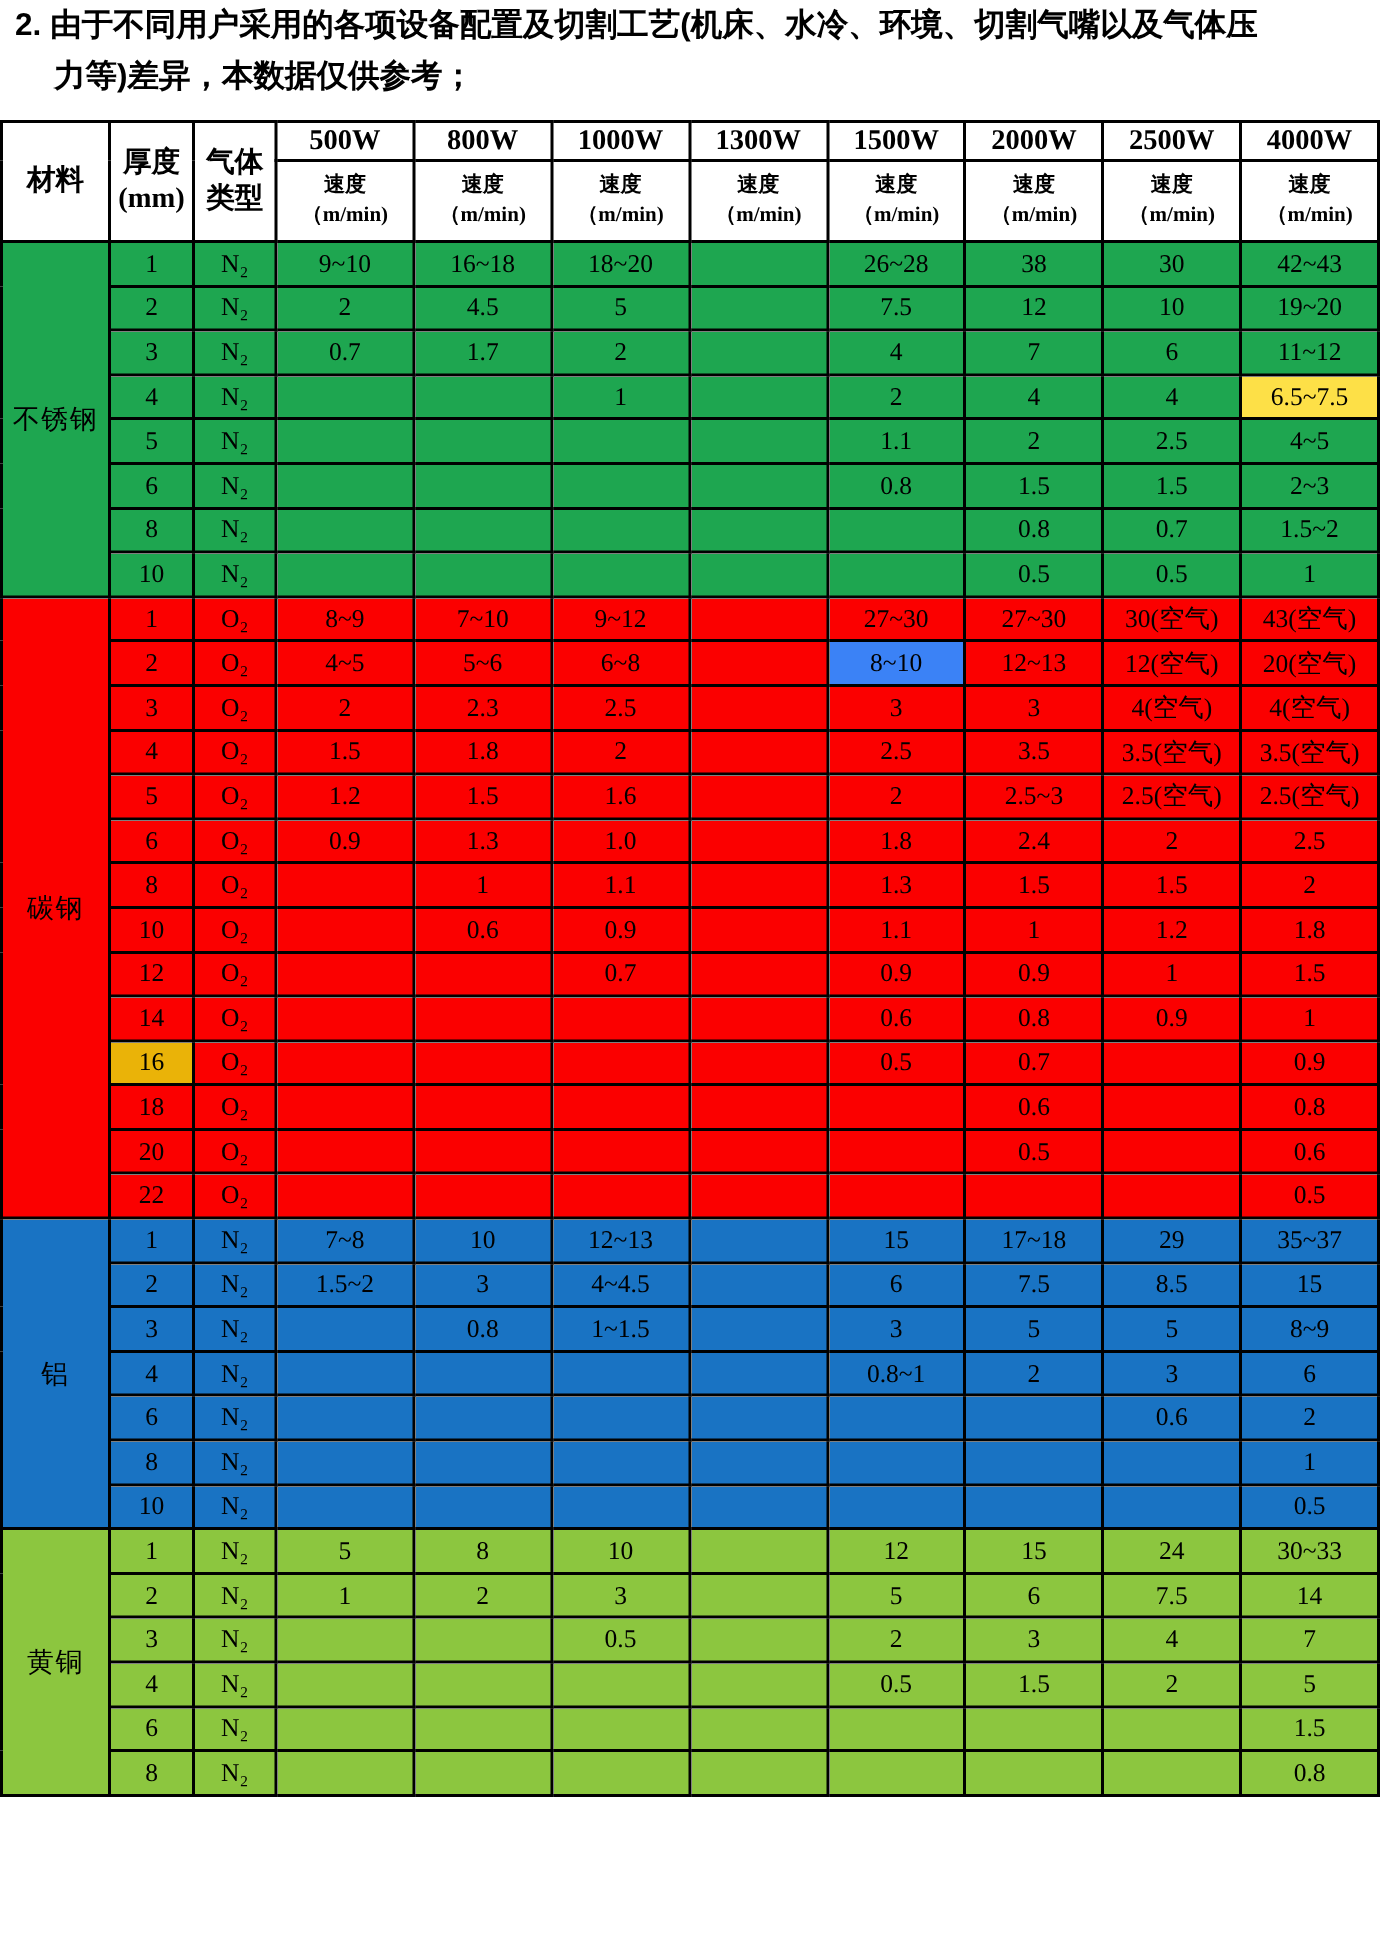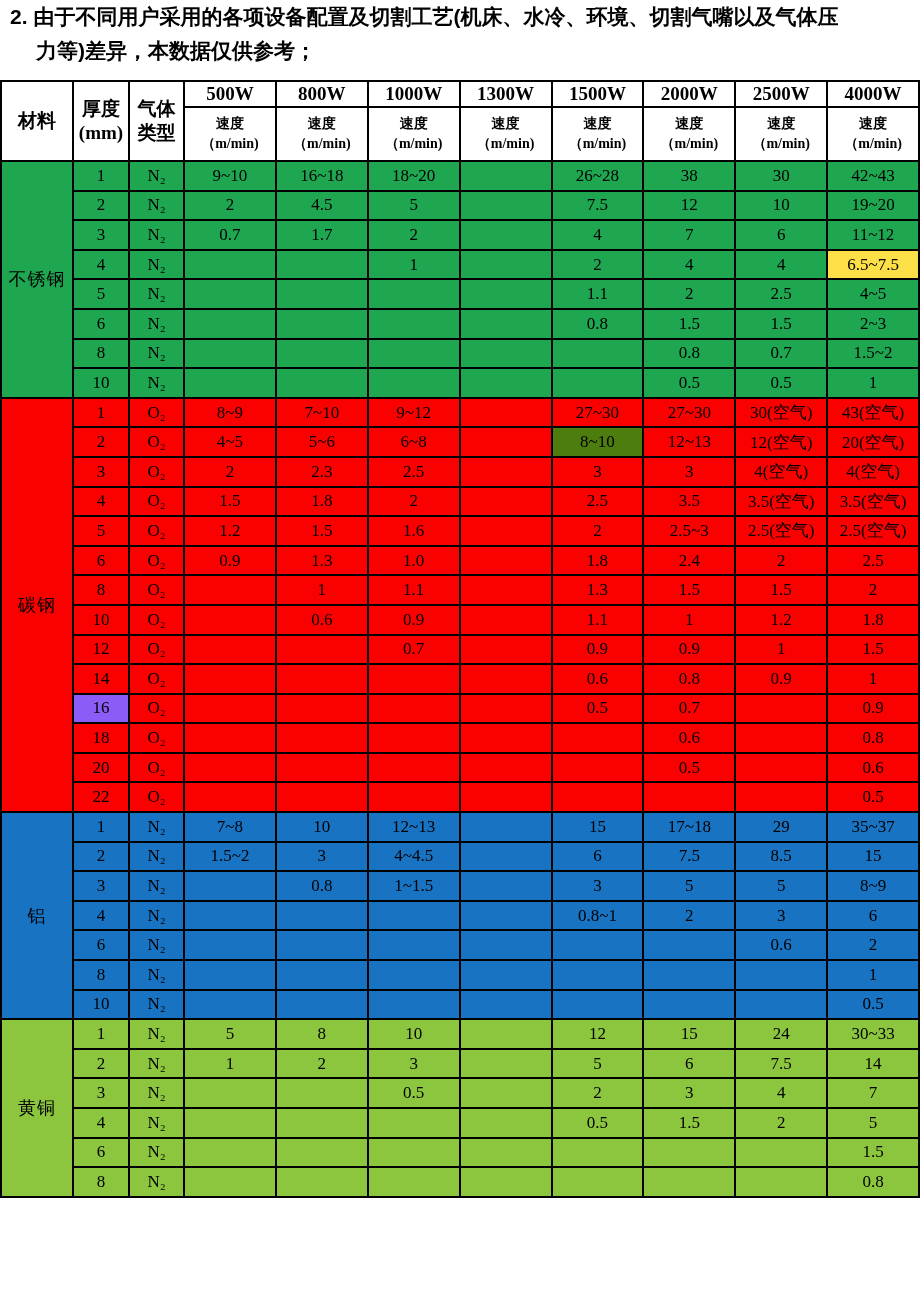--- a/index.html
+++ b/index.html
@@ -226,21 +226,21 @@
           <td style="background-color: rgb(251, 0, 0);">30(空气)</td>
           <td style="background-color: rgb(251, 0, 0);">43(空气)</td>
         </tr>
         <tr>
           <td style="background-color: rgb(251, 0, 0);">2</td>
           <td style="background-color: rgb(251, 0, 0);">O₂</td>
           <td style="background-color: rgb(251, 0, 0);">4~5</td>
           <td style="background-color: rgb(251, 0, 0);">5~6</td>
           <td style="background-color: rgb(251, 0, 0);">6~8</td>
           <td style="background-color: rgb(251, 0, 0);"></td>
-          <td style="background-color: #4d7c0f;">8~10</td>
+          <td style="background-color: #3b82f6;">8~10</td>
           <td style="background-color: rgb(251, 0, 0);">12~13</td>
           <td style="background-color: rgb(251, 0, 0);">12(空气)</td>
           <td style="background-color: rgb(251, 0, 0);">20(空气)</td>
         </tr>
         <tr>
           <td style="background-color: rgb(251, 0, 0);">3</td>
           <td style="background-color: rgb(251, 0, 0);">O₂</td>
           <td style="background-color: rgb(251, 0, 0);">2</td>
           <td style="background-color: rgb(251, 0, 0);">2.3</td>
           <td style="background-color: rgb(251, 0, 0);">2.5</td>
@@ -328,21 +328,21 @@
           <td style="background-color: rgb(251, 0, 0);"></td>
           <td style="background-color: rgb(251, 0, 0);"></td>
           <td style="background-color: rgb(251, 0, 0);"></td>
           <td style="background-color: rgb(251, 0, 0);"></td>
           <td style="background-color: rgb(251, 0, 0);">0.6</td>
           <td style="background-color: rgb(251, 0, 0);">0.8</td>
           <td style="background-color: rgb(251, 0, 0);">0.9</td>
           <td style="background-color: rgb(251, 0, 0);">1</td>
         </tr>
         <tr>
-          <td style="background-color: #8b5cf6;">16</td>
+          <td style="background-color: #eab308;">16</td>
           <td style="background-color: rgb(251, 0, 0);">O₂</td>
           <td style="background-color: rgb(251, 0, 0);"></td>
           <td style="background-color: rgb(251, 0, 0);"></td>
           <td style="background-color: rgb(251, 0, 0);"></td>
           <td style="background-color: rgb(251, 0, 0);"></td>
           <td style="background-color: rgb(251, 0, 0);">0.5</td>
           <td style="background-color: rgb(251, 0, 0);">0.7</td>
           <td style="background-color: rgb(251, 0, 0);"></td>
           <td style="background-color: rgb(251, 0, 0);">0.9</td>
         </tr>

